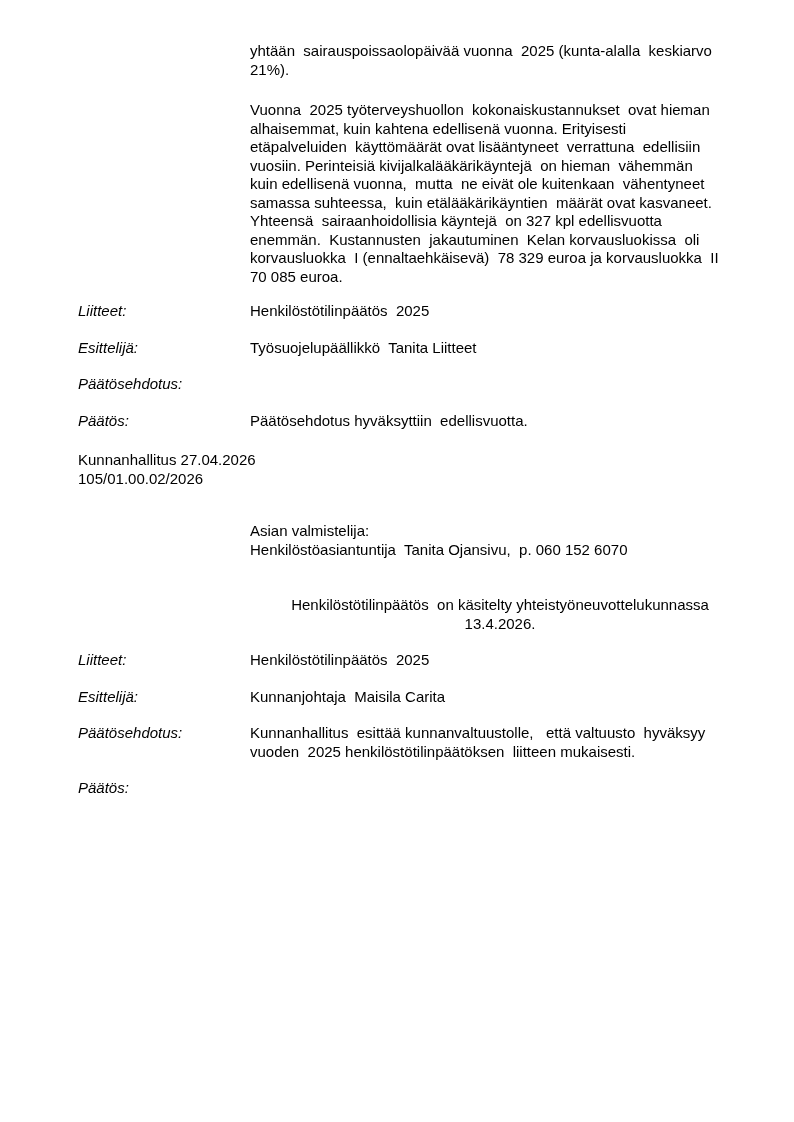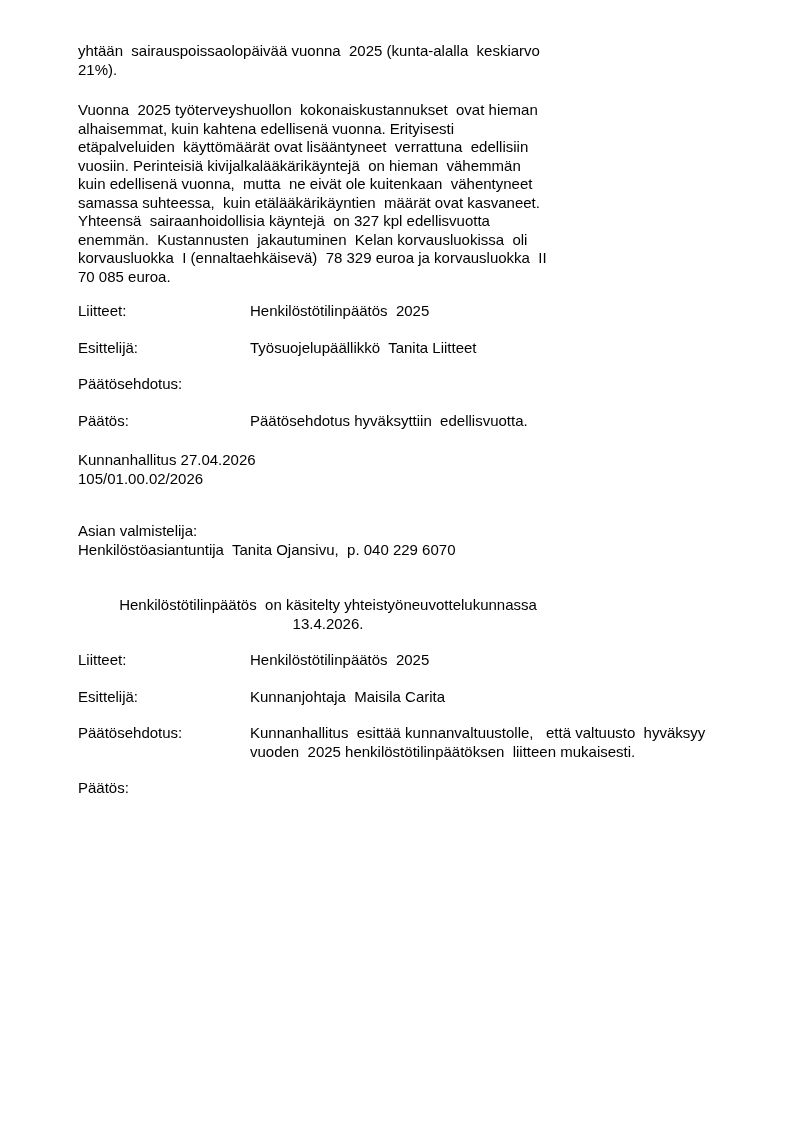--- a/index.html
+++ b/index.html
@@ -12,34 +12,36 @@
     width: 794px;
     height: 1122px;
     background: #ffffff;
     color: #000000;
     font-size: 15px;
     line-height: 18.5px;
     padding: 42px 44px 0 78px;
     overflow: hidden;
   }
   .indent {
+    margin-left: 172px;
     width: 500px;
   }
   .pre {
     white-space: pre-wrap;
   }
   .para-intro { margin-bottom: 22px; }
   .para-body  { margin-bottom: 16px; }
   .field-row {
     display: flex;
     align-items: flex-start;
     margin-bottom: 18px;
   }
   .field-label {
     flex: 0 0 172px;
+    font-style: italic;
   }
   .field-value {
     flex: 1 1 auto;
     max-width: 500px;
   }
   .section-header { margin-top: 21px; margin-bottom: 34px; }
   .preparer-block { margin-bottom: 37px; }
   .note-block     { margin-bottom: 18px; text-align: center; }
 </style>
 </head>
@@ -79,21 +81,21 @@
     <div class="field-label">Päätös:</div>
     <div class="field-value pre">Päätösehdotus hyväksyttiin  edellisvuotta.</div>
   </div>
 
   <div class="section-header">
     <div>Kunnanhallitus  27.04.2026</div>
     <div>105/01.00.02/2026</div>
   </div>
 
   <div class="indent preparer-block pre">Asian valmistelija:
-Henkilöstöasiantuntija  Tanita Ojansivu,  p. 040 229 6070</div>
+Henkilöstöasiantuntija  Tanita Ojansivu,  p. 060 152 6070</div>
 
   <div class="indent note-block pre">Henkilöstötilinpäätös  on käsitelty yhteistyöneuvottelukunnassa
 13.4.2026.</div>
 
   <div class="field-row">
     <div class="field-label">Liitteet:</div>
     <div class="field-value pre">Henkilöstötilinpäätös  2025</div>
   </div>
 
   <div class="field-row">

